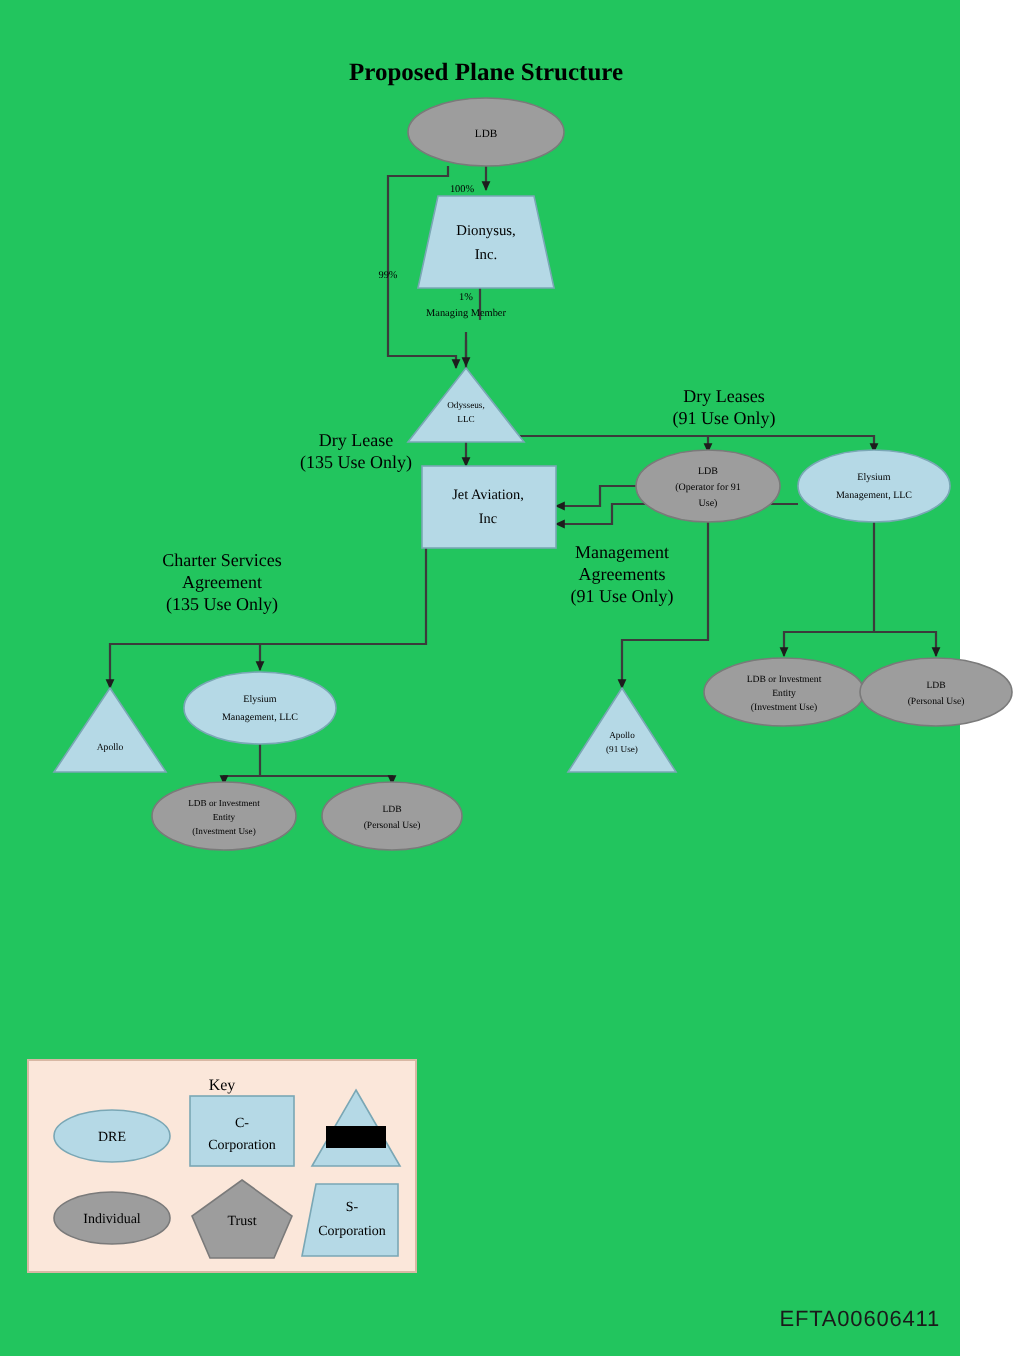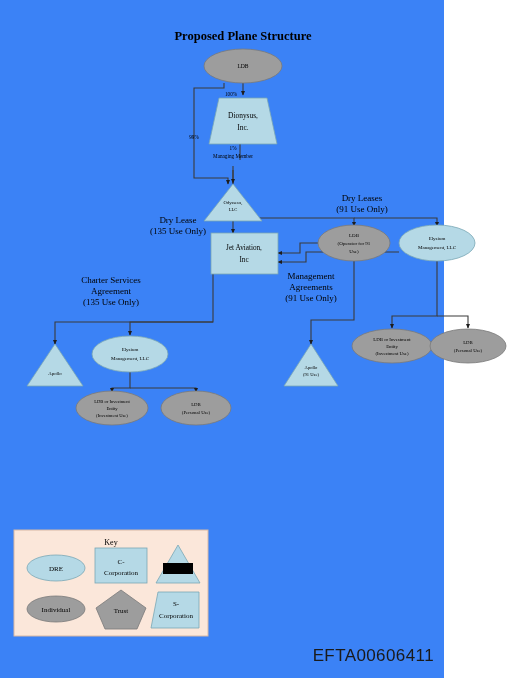--- a/index.html
+++ b/index.html
@@ -10,23 +10,23 @@
   body {
     width: 512px;
     height: 678px;
     position: relative;
     font-family: "Liberation Serif", "DejaVu Serif", serif;
     overflow: hidden;
   }
   #page {
     position: absolute;
     left: 0; top: 0;
-    width: 444px;
+    width: 480px;
     height: 678px;
-    background: #3b82f6;
+    background: #22c55e;
   }
   #diagram-svg {
     position: absolute;
     left: 0; top: 0;
     width: 512px;
     height: 678px;
   }
   .node-label {
     font-family: "Liberation Serif", "DejaVu Serif", serif;
     fill: #000000;
@@ -67,21 +67,21 @@
   .key-title {
     font-family: "Liberation Serif", "DejaVu Serif", serif;
     fill: #000000;
     text-anchor: middle;
   }
   .doc-id {
     position: absolute;
     right: 10px;
     bottom: 12px;
     font-family: "Liberation Sans", "DejaVu Sans", sans-serif;
-    font-size: 17px;
+    font-size: 11px;
     letter-spacing: 0.4px;
     color: #1a1a1a;
   }
   .redact-bar { fill: #000000; }
 </style>
 </head>
 <body>
 
 <div id="page">
 

